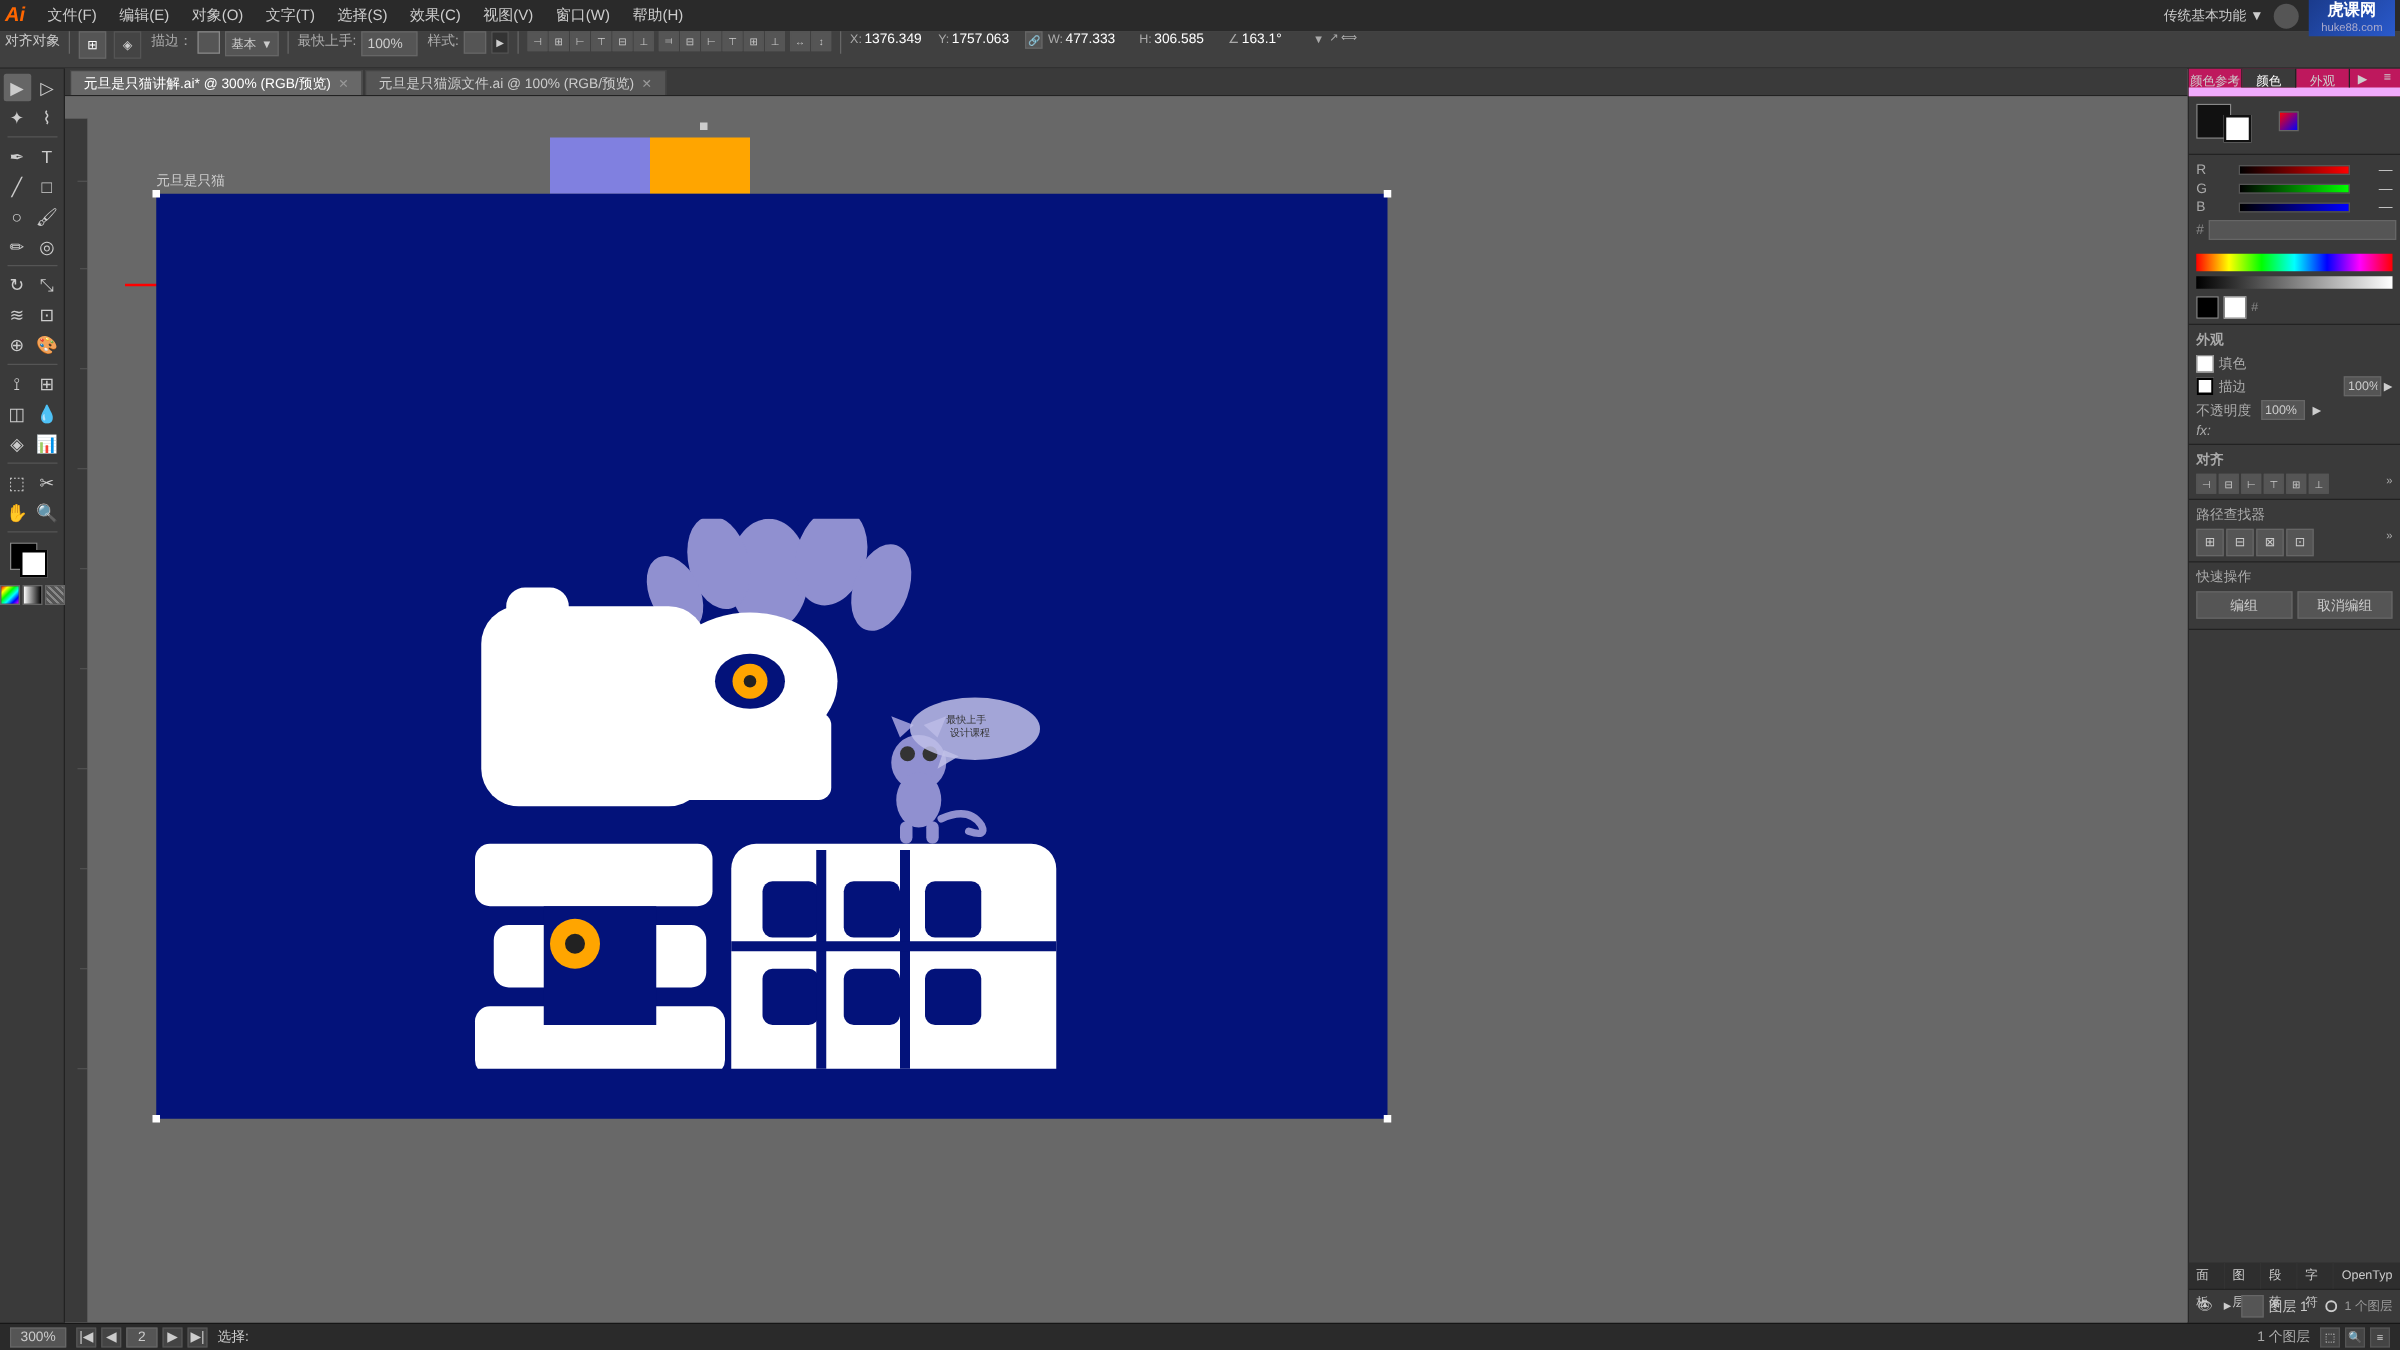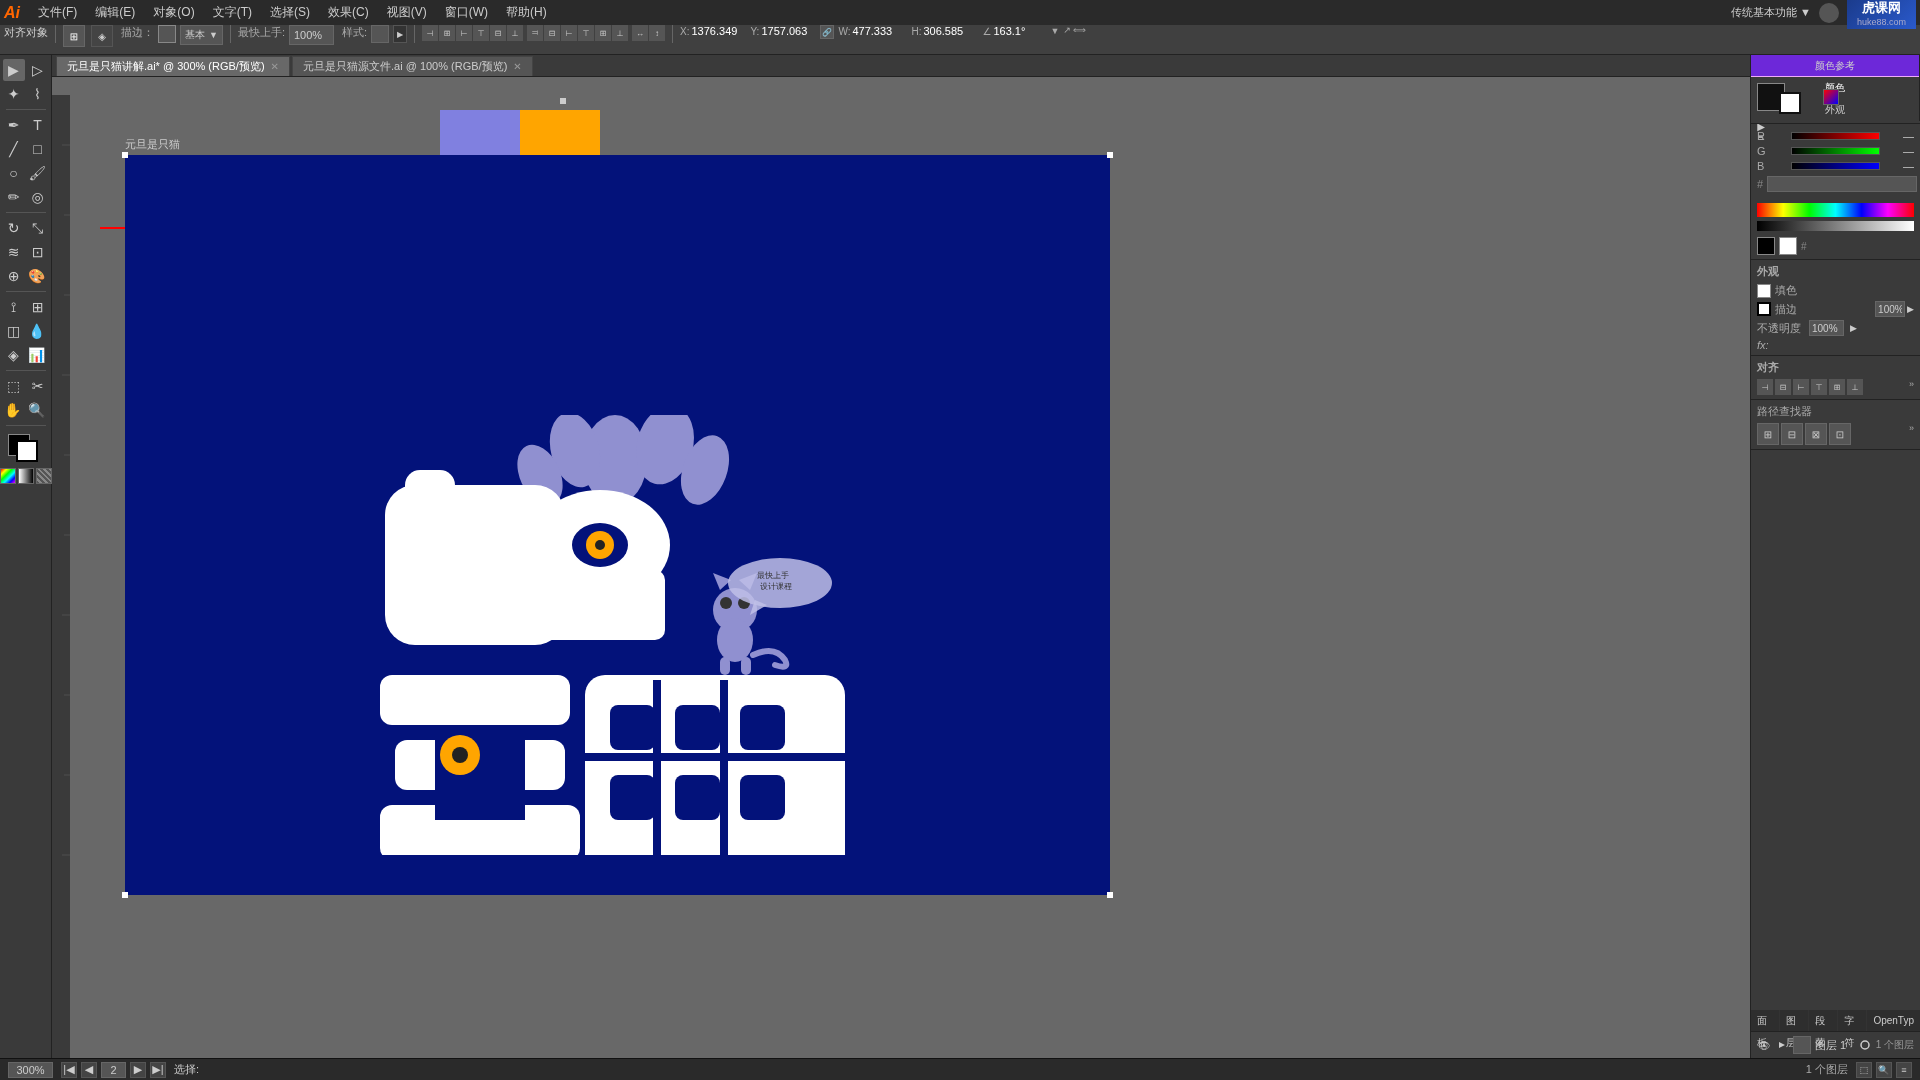--- a/index.html
+++ b/index.html
@@ -36,21 +36,21 @@
     .canvas-viewport { flex: 1; position: relative; background: #686868; overflow: hidden; }
 
     
     #status-bar { width: 100%; height: 22px; background: #2a2a2a; border-top: 1px solid #111; display: flex; align-items: center; padding: 0 8px; gap: 8px; }
     .status-item { font-size: 11px; color: #ccc; }
     .status-nav { display: flex; align-items: center; gap: 4px; }
     .nav-btn { background: #444; border: 1px solid #555; color: #ccc; font-size: 11px; width: 16px; height: 16px; cursor: pointer; display: flex; align-items: center; justify-content: center; }
 
     
     #right-panel { width: 240px; background: #3a3a3a; border-left: 1px solid #222; display: flex; flex-direction: column; flex-shrink: 0; }
-    #right-panel-tabs { height: 22px; background: #6d28d9; display: flex; border-bottom: 1px solid #f0abfc; flex-direction: column; }
+    #right-panel-tabs { height: 22px; background: #be185d; display: flex; border-bottom: 7px solid #f0abfc; }
     .rpanel-tab { flex: 1; text-align: center; line-height: 22px; font-size: 11px; color: #ccc; cursor: pointer; border-right: 1px solid #222; }
     .rpanel-tab.active { background: #3a3a3a; color: #fff; }
     .panel-row { display: flex; align-items: center; gap: 4px; margin-bottom: 3px; }
     .panel-label { font-size: 11px; color: #aaa; width: 30px; }
     .panel-value { font-size: 11px; color: #ccc; width: 30px; text-align: right; }
 
     
     .coord-group { display: flex; align-items: center; gap: 2px; }
     .coord-key { color: #aaa; font-size: 10px; }
     .coord-val { color: #fff; font-size: 11px; min-width: 55px; }
@@ -521,20 +521,27 @@
       <div style="font-size:11px;color:#aaa;margin-bottom:4px;font-family:Liberation Mono, monospace;">路径查找器</div>
       <div style="display:flex;gap:2px;">
         <div style="width:22px;height:22px;background:#555;border:1px solid #666;cursor:pointer;display:flex;align-items:center;justify-content:center;font-size:10px;color:#ccc;">⊞</div>
         <div style="width:22px;height:22px;background:#555;border:1px solid #666;cursor:pointer;display:flex;align-items:center;justify-content:center;font-size:10px;color:#ccc;">⊟</div>
         <div style="width:22px;height:22px;background:#555;border:1px solid #666;cursor:pointer;display:flex;align-items:center;justify-content:center;font-size:10px;color:#ccc;">⊠</div>
         <div style="width:22px;height:22px;background:#555;border:1px solid #666;cursor:pointer;display:flex;align-items:center;justify-content:center;font-size:10px;color:#ccc;">⊡</div>
         <span style="font-size:9px;color:#aaa;margin-left:auto;cursor:pointer;">»</span>
       </div>
     </div>
 
+    <div style="padding:4px 6px;border-bottom:1px solid #222;">
+      <div style="font-size:11px;color:#aaa;margin-bottom:4px;">快速操作</div>
+      <div class="quick-row">
+        <button class="quick-btn">编组</button>
+        <button class="quick-btn">取消编组</button>
+      </div>
+    </div>
 
     <div style="height:22px;background:#2e2e2e;display:flex;border-bottom:1px solid #222;margin-top:auto;">
       <div style="padding:0 6px;line-height:22px;font-size:10px;color:#ccc;cursor:pointer;border-right:1px solid #333;">面板</div>
       <div style="padding:0 6px;line-height:22px;font-size:10px;color:#ccc;cursor:pointer;border-right:1px solid #333;">图层</div>
       <div style="padding:0 6px;line-height:22px;font-size:10px;color:#ccc;cursor:pointer;border-right:1px solid #333;">段落</div>
       <div style="padding:0 6px;line-height:22px;font-size:10px;color:#ccc;cursor:pointer;border-right:1px solid #333;">字符</div>
       <div style="padding:0 6px;line-height:22px;font-size:10px;color:#ccc;cursor:pointer;">OpenTyp</div>
     </div>
 
     <div style="padding:4px 6px;display:flex;align-items:center;gap:4px;">

